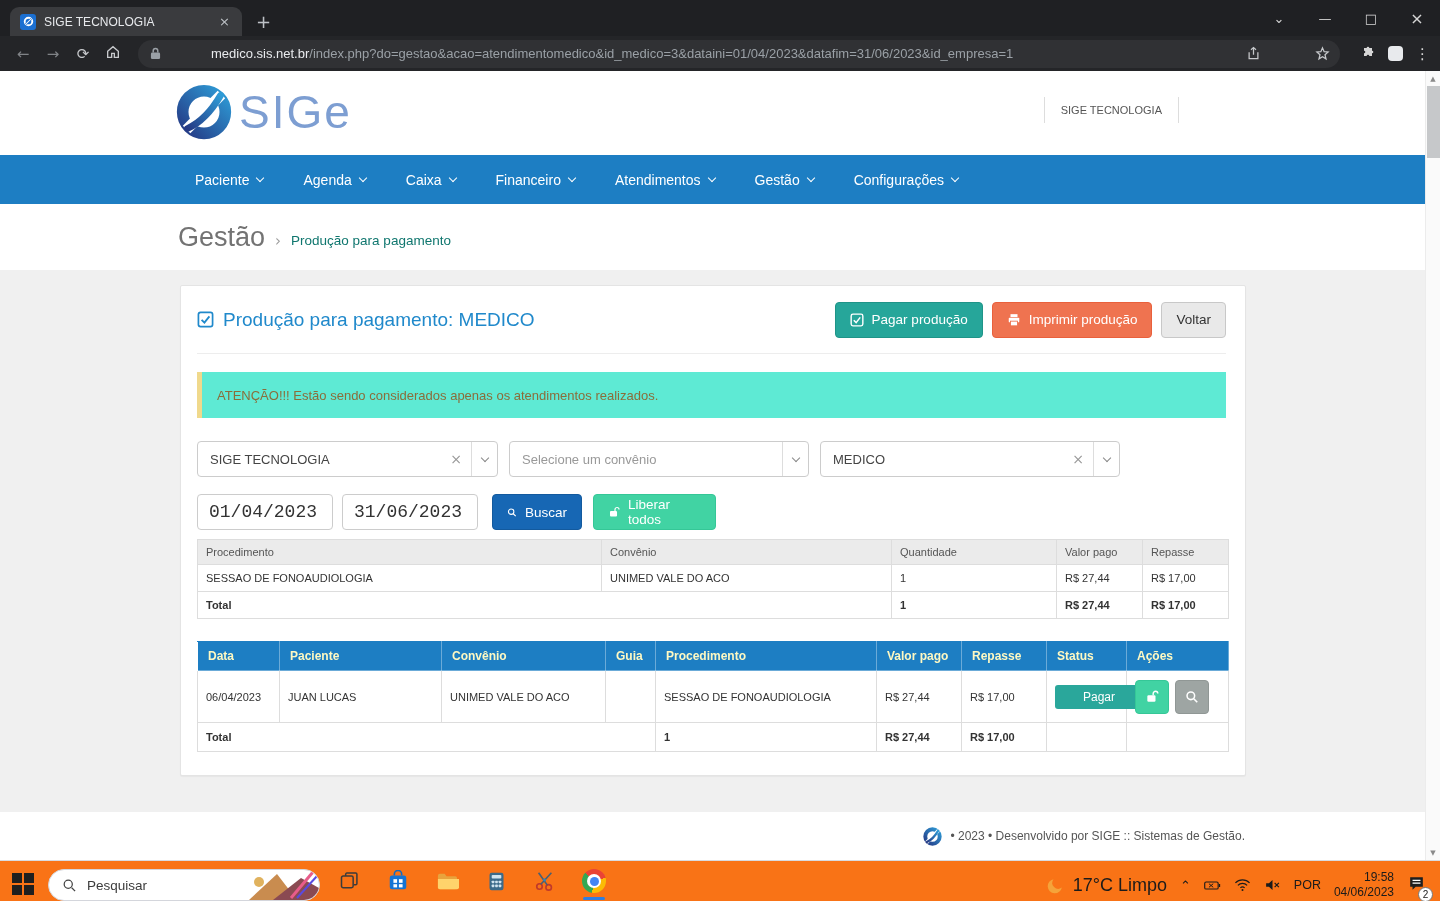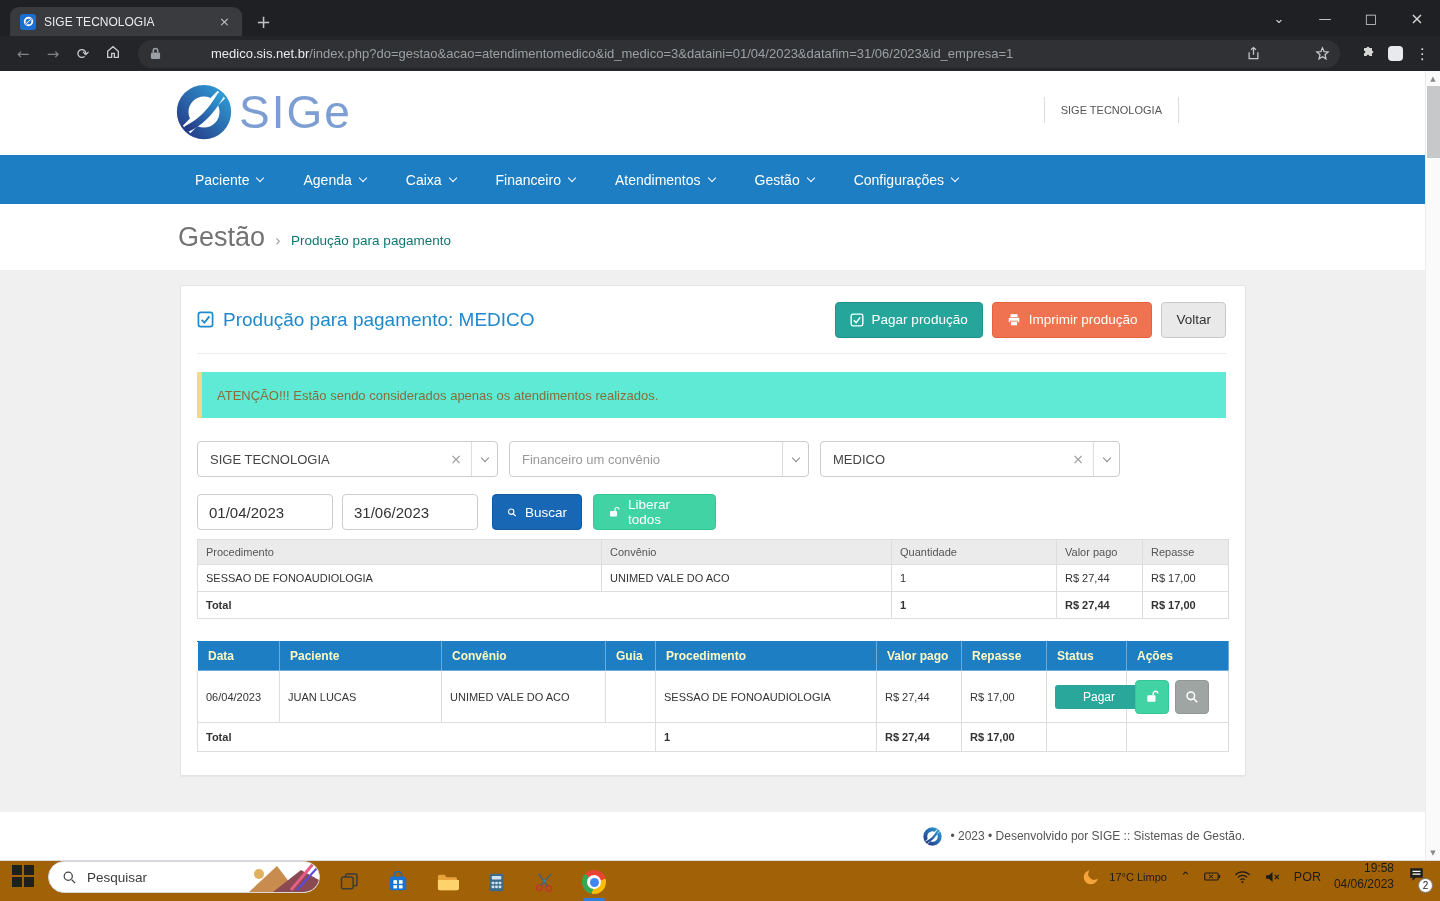--- a/index.html
+++ b/index.html
@@ -64,21 +64,21 @@
   .btn-default { background:#e9e9e9; border-color:#c8c8c8; color:#333; }
   .warning { position:absolute; left:16px; right:19px; top:86px; height:46px; background:#5eead4; border-left:5px solid #f0d98c; display:flex; align-items:center; padding-left:15px; font-size:13px; color:#8a6d3b; }
   .selects { position:absolute; left:16px; top:155px; display:flex; gap:11px; }
   .s2 { width:301px; height:36px; border:1px solid #ccc; border-radius:4px; background:#fff; display:flex; align-items:center; cursor:pointer; }
   .s2.mid, .s2.right { width:300px; }
   .s2-text { flex:1; padding-left:12px; font-size:13px; color:#444; }
   .s2-text.placeholder { color:#999; }
   .s2-clear { color:#999; font-size:14px; padding:0 9px; cursor:pointer; }
   .s2-arrow { width:26px; align-self:stretch; border-left:1px solid #ddd; display:flex; align-items:center; justify-content:center; color:#888; }
   .dates { position:absolute; left:16px; top:208px; display:flex; align-items:center; }
-  .date-input { width:136px; height:36px; border:1px solid #ccc; border-radius:4px; padding-left:11px; font-size:15px; color:#333; font-family:Liberation Sans, sans-serif; outline:none; }
+  .date-input { width:136px; height:36px; border:1px solid #ccc; border-radius:4px; padding-left:11px; font-size:18px; color:#333; font-family:Liberation Mono, monospace; outline:none; }
   .btn-buscar { width:90px; background:#1767b4; border-color:#135a9e; margin-left:14px; }
   .btn-liberar { width:123px; background:#41d3a3; border-color:#35c797; margin-left:11px; }
 
   
   table { border-collapse:collapse; table-layout:fixed; }
   .summary { position:absolute; left:16px; top:253px; width:1031px; font-size:11px; color:#333; }
   .summary th { background:#ebebeb; color:#555; font-weight:normal; text-align:left; padding:6px 8px; border:1px solid #ddd; }
   .summary td { padding:7px 8px; border:1px solid #ddd; background:#fff; }
   .summary .total td { font-weight:bold; }
   .detail { position:absolute; left:16px; top:355px; width:1031px; font-size:11px; color:#333; }
@@ -89,36 +89,36 @@
   .badge-pagar { display:inline-block; background:#2aa79b; color:#fff; font-size:12px; font-weight:normal; border-radius:3px; padding:5px 28px; cursor:pointer; }
   .action-btns { display:flex; gap:6px; }
   .abtn { width:34px; height:34px; border-radius:4px; display:flex; align-items:center; justify-content:center; cursor:pointer; }
   .abtn.mint { background:#41d3a3; border:1px solid #35c797; }
   .abtn.gray { background:#9ea5a3; border:1px solid #909795; }
 
   
   .page-footer { height:48px; background:#fff; display:flex; align-items:center; justify-content:flex-end; padding-right:180px; gap:7px; font-size:12px; color:#555; }
 
   
-  .taskbar { position:absolute; bottom:0; left:0; width:1440px; height:41px; background:#a16207; border-top:1px solid #d9dbe0; display:flex; align-items:flex-start; }
+  .taskbar { position:absolute; bottom:0; left:0; width:1440px; height:41px; background:#f97316; border-top:1px solid #d9dbe0; display:flex; align-items:flex-end; }
   .tb-left { display:flex; align-items:center; gap:12px; padding-left:12px; }
   .start { width:24px; height:24px; display:grid; grid-template-columns:10px 10px; grid-template-rows:10px 10px; gap:2px; cursor:pointer; }
   .start span { background:#1f1f1f; }
   .search-pill { width:272px; height:32px; background:#fff; border:1px solid #d4d6dc; border-radius:17px; display:flex; align-items:center; padding-left:13px; position:relative; overflow:hidden; cursor:pointer; }
   .search-pill .stext { font-size:13.5px; color:#3b3b3b; margin-left:10px; }
   .pill-art { position:absolute; right:0; top:0; width:80px; height:100%; }
   .tb-icons { display:flex; align-items:flex-end; gap:23px; margin-left:16px; height:41px; padding-bottom:7px; }
   .tb-ic { position:relative; width:26px; height:26px; display:flex; align-items:center; justify-content:center; cursor:pointer; }
   .chrome-ball { width:24px; height:24px; border-radius:50%; background:conic-gradient(from -45deg, #ea4335 0deg 120deg, #fbbc05 120deg 235deg, #34a853 235deg 360deg); position:relative; }
   .chrome-ball::before { content:""; position:absolute; inset:5px; border-radius:50%; background:#fff; }
   .chrome-ball::after { content:""; position:absolute; inset:7.5px; border-radius:50%; background:#4285f4; }
   .active-line { position:absolute; bottom:-6px; left:2px; width:22px; height:3px; background:#2f7ee0; border-radius:2px; }
   .tb-right { margin-left:auto; display:flex; align-items:center; gap:13px; padding-right:14px; }
   .weather { display:flex; align-items:center; gap:8px; cursor:pointer; }
-  .weather .wt { font-size:11px; color:#1b1b1b; }
+  .weather .wt { font-size:18px; color:#1b1b1b; }
   .tray-glyph { font-size:13px; color:#1b1b1b; cursor:pointer; }
   .lang { font-size:12.5px; color:#1b1b1b; cursor:pointer; }
   .clock { text-align:right; font-size:12px; line-height:1.3; color:#1b1b1b; cursor:pointer; }
   .notif { position:relative; cursor:pointer; }
   .notif-badge { position:absolute; right:-7px; bottom:-5px; width:15px; height:15px; border-radius:50%; background:#fff; border:1px solid #777; font-size:10px; color:#1b1b1b; display:flex; align-items:center; justify-content:center; }
 </style>
 </head>
 <body>
 
 <div class="screen">
@@ -282,21 +282,21 @@
 
           <div class="selects">
             <span class="s2">
               <span class="s2-text">SIGE TECNOLOGIA</span>
               <span class="s2-clear glyph">×</span>
               <span class="s2-arrow">
                   <span class="chev" style="color:#888"></span>
                 </span>
             </span>
             <span class="s2 mid">
-              <span class="s2-text placeholder">Financeiro um convênio</span>
+              <span class="s2-text placeholder">Selecione um convênio</span>
               <span class="s2-arrow">
                   <span class="chev" style="color:#888"></span>
                 </span>
             </span>
             <span class="s2 right">
               <span class="s2-text">MEDICO</span>
               <span class="s2-clear glyph">×</span>
               <span class="s2-arrow">
                   <span class="chev" style="color:#888"></span>
                 </span>

